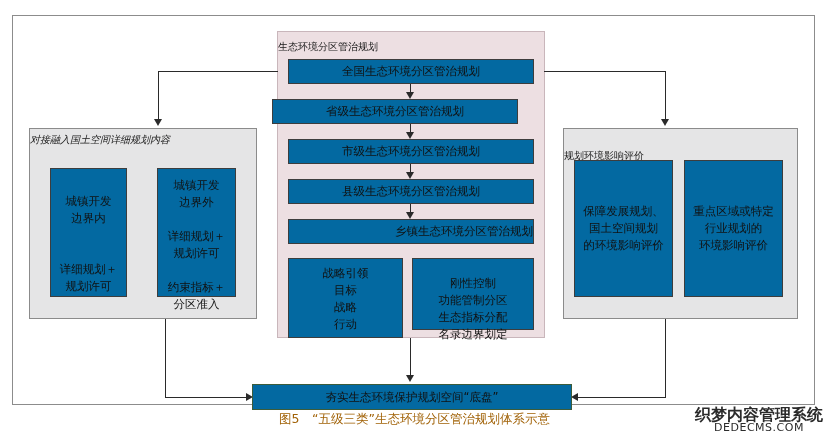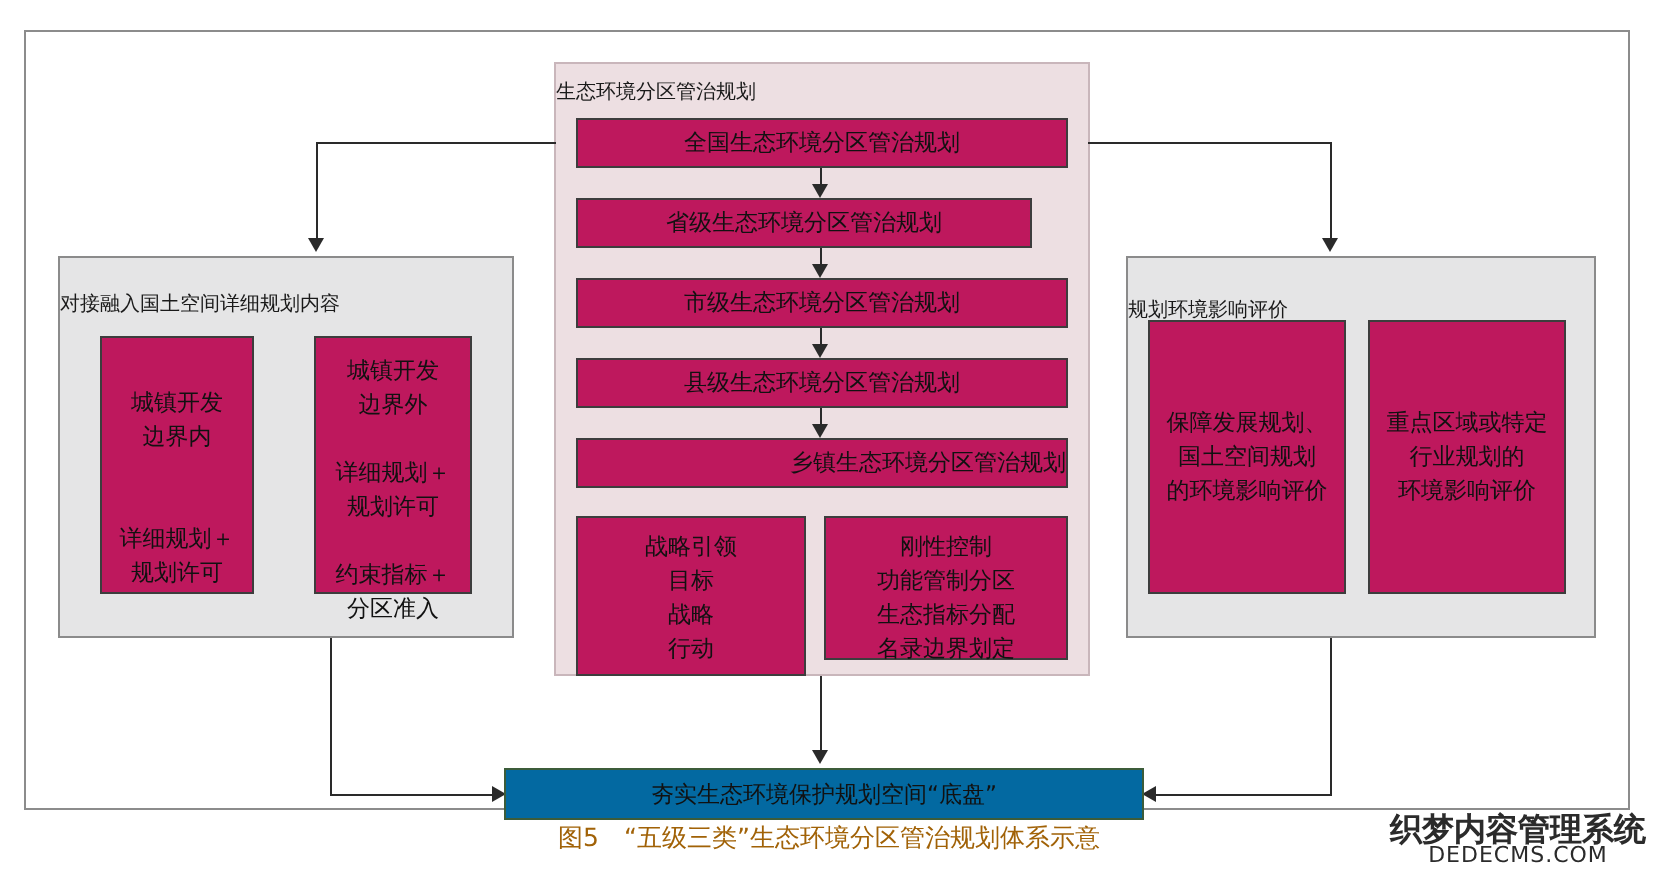--- a/index.html
+++ b/index.html
@@ -48,21 +48,21 @@
     text-align: left;
     font-size: 10px;
     line-height: 14px;
     color: #1a1a1a;
     white-space: nowrap;
   }
 
   .wbox {
     position: absolute;
     box-sizing: border-box;
-    background: #be185d;
+    background: #0369a1;
     border: 1px solid #3d3d3d;
     display: flex;
     align-items: center;
     justify-content: center;
     text-align: center;
     font-size: 11.5px;
     line-height: 17px;
     color: #111111;
   }
   .wbox.top-align {
@@ -166,21 +166,21 @@
 
 <div id="figure-frame"></div>
 
 <div class="panel panel-pink" style="left:277px; top:31px; width:268px; height:307px;">
   <div class="panel-title" style="top:8px;">生态环境分区管治规划</div>
 </div>
 
 <div class="wbox" style="left:288px; top:59px; width:246px; height:25px;">
   <span class="lines">全国生态环境分区管治规划</span>
 </div>
-<div class="wbox" style="left:288px; top:99px; width:228px; height:25px;">
+<div class="wbox" style="left:272px; top:99px; width:246px; height:25px;">
   <span class="lines">省级生态环境分区管治规划</span>
 </div>
 <div class="wbox" style="left:288px; top:139px; width:246px; height:25px;">
   <span class="lines">市级生态环境分区管治规划</span>
 </div>
 <div class="wbox" style="left:288px; top:179px; width:246px; height:25px;">
   <span class="lines">县级生态环境分区管治规划</span>
 </div>
 <div class="wbox" style="left:288px; top:219px; width:246px; height:25px;text-align:right;">
   <span class="lines">乡镇生态环境分区管治规划</span>
@@ -197,29 +197,29 @@
 
 <div class="ln-v" style="left:410px; top:204px; height:9px;"></div>
 <div class="arrow-down" style="left:406px; top:212px;"></div>
 
 <div class="wbox top-align" style="left:288px; top:258px; width:115px; height:80px; padding-top:6px;">
   <span class="lines">战略引领
 目标
 战略
 行动</span>
 </div>
-<div class="wbox top-align" style="left:412px; top:258px; width:122px; height:72px; padding-top:6px;">
+<div class="wbox top-align" style="left:412px; top:258px; width:122px; height:72px; padding-top:16px;">
   <span class="lines">刚性控制
 功能管制分区
 生态指标分配
 名录边界划定</span>
 </div>
 
 <div class="panel panel-grey" style="left:29px; top:128px; width:228px; height:191px;">
-  <div class="panel-title" style="top:17px;">对接融入国土空间详细规划内容</div>
+  <div class="panel-title" style="top:4px;font-style:italic;">对接融入国土空间详细规划内容</div>
 </div>
 
 <div class="wbox top-align" style="left:50px; top:168px; width:77px; height:129px; padding-top:24px;">
   <span class="lines">城镇开发
 边界内
 
 
 详细规划＋
 规划许可</span>
 </div>

